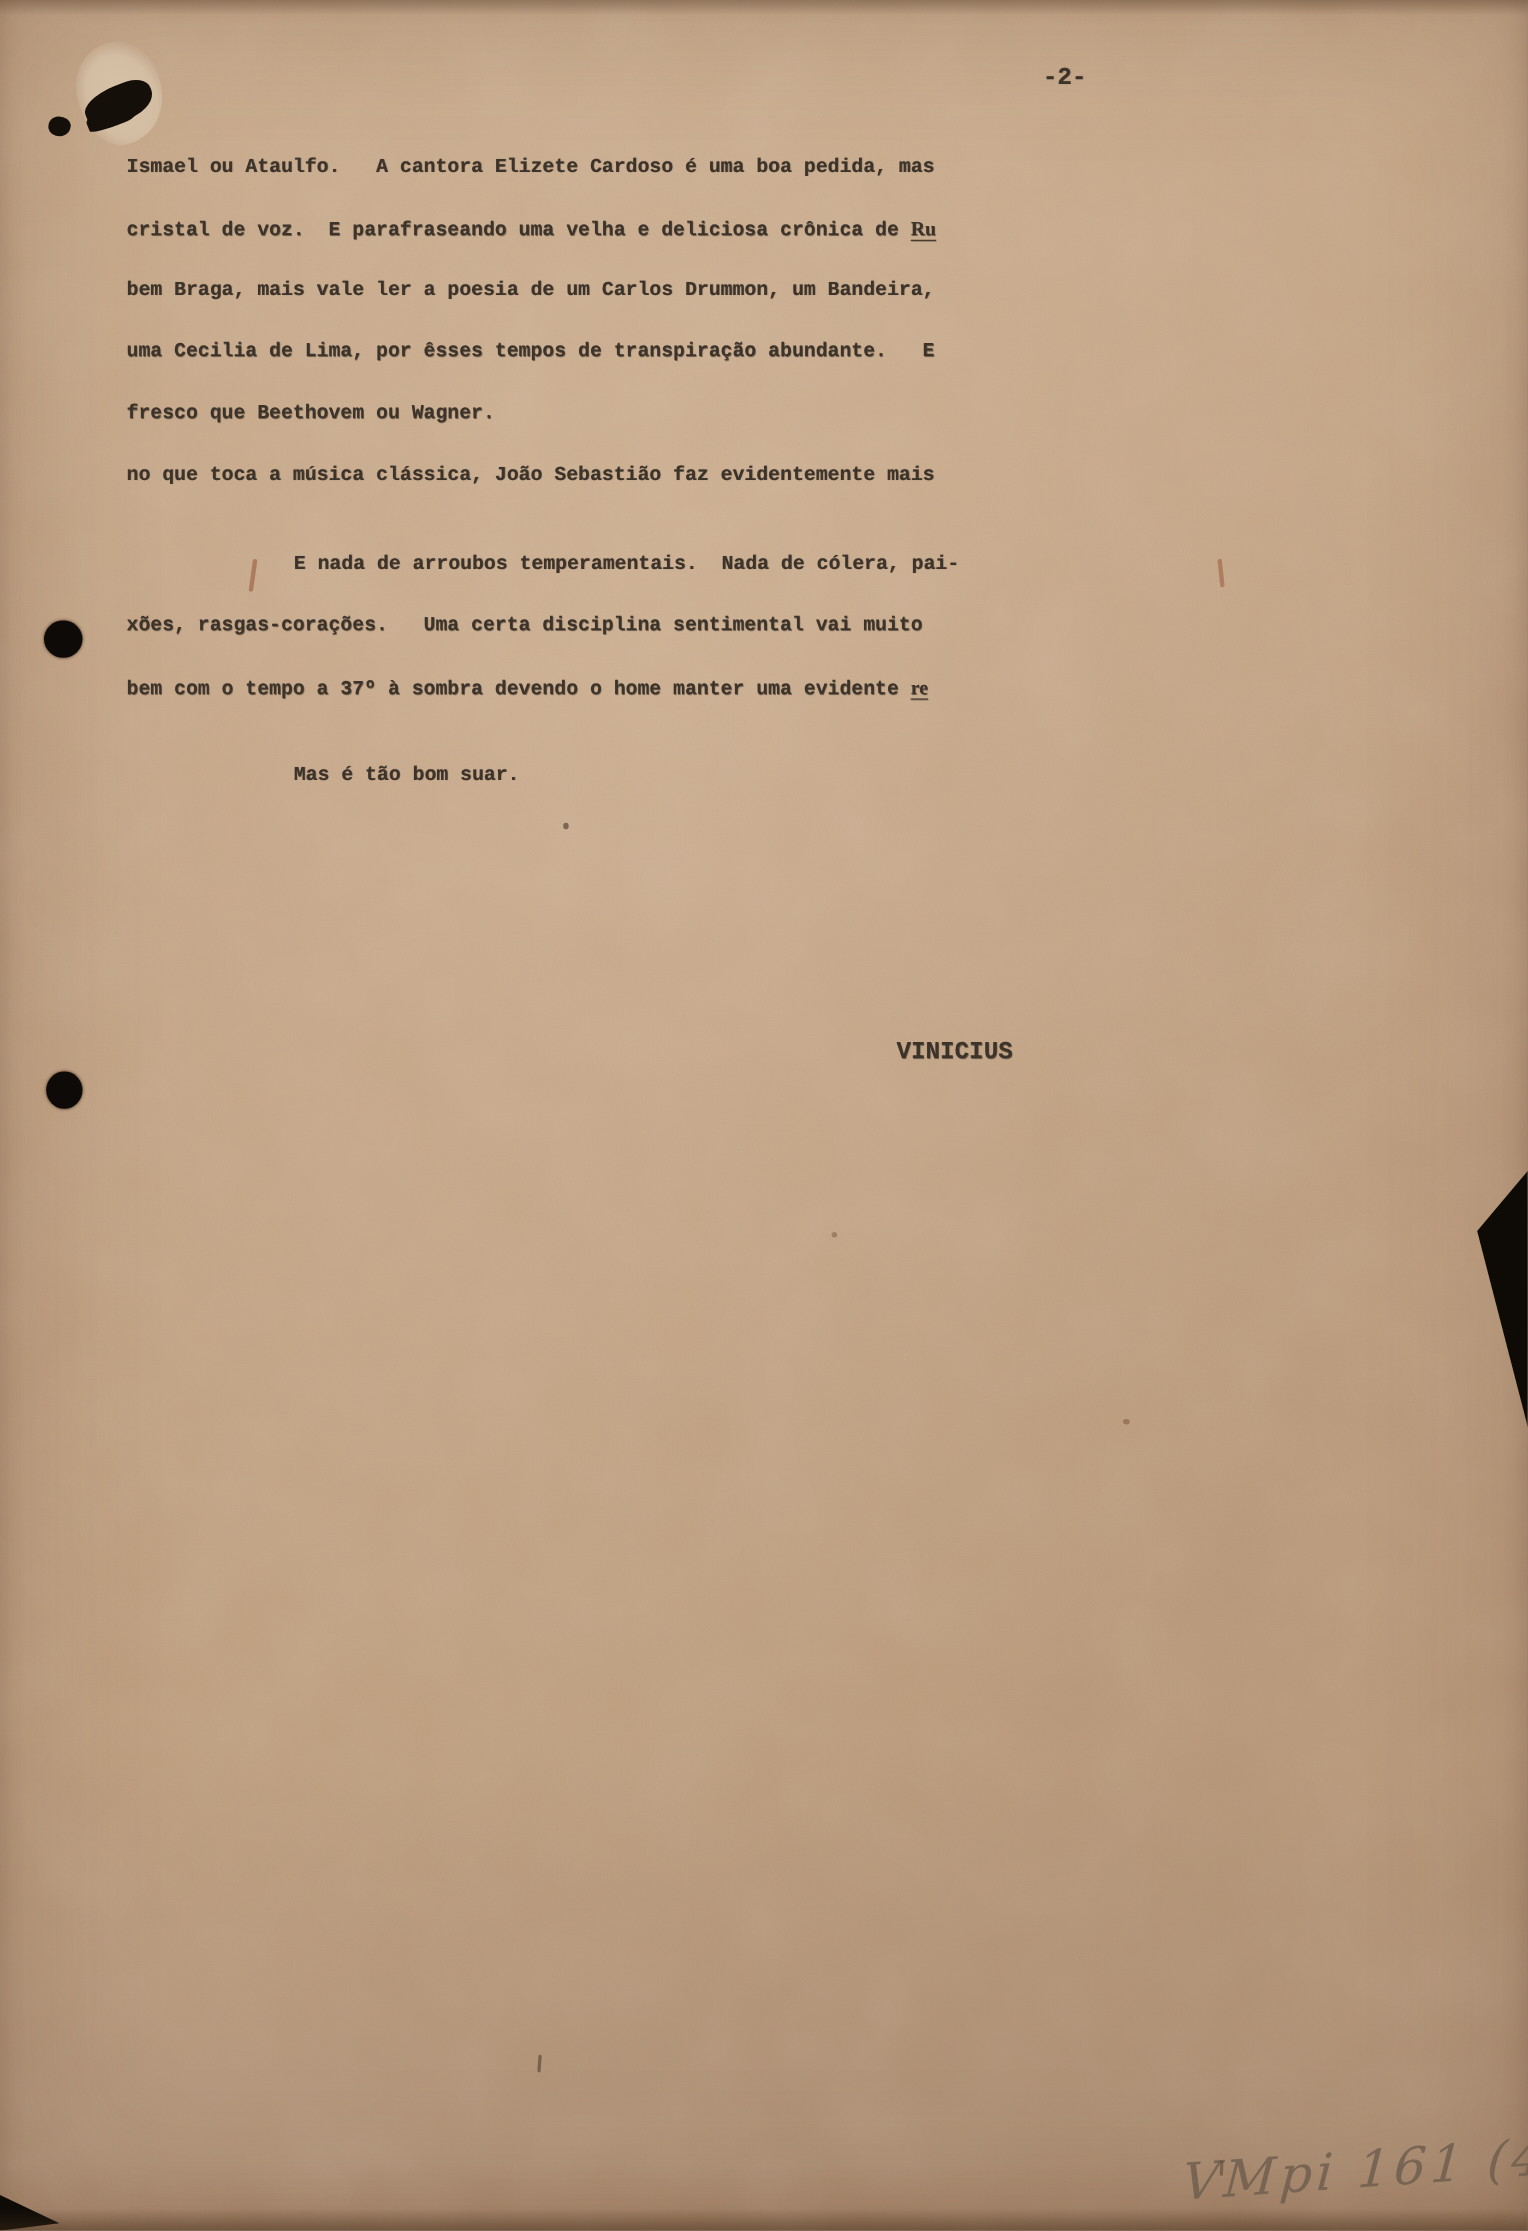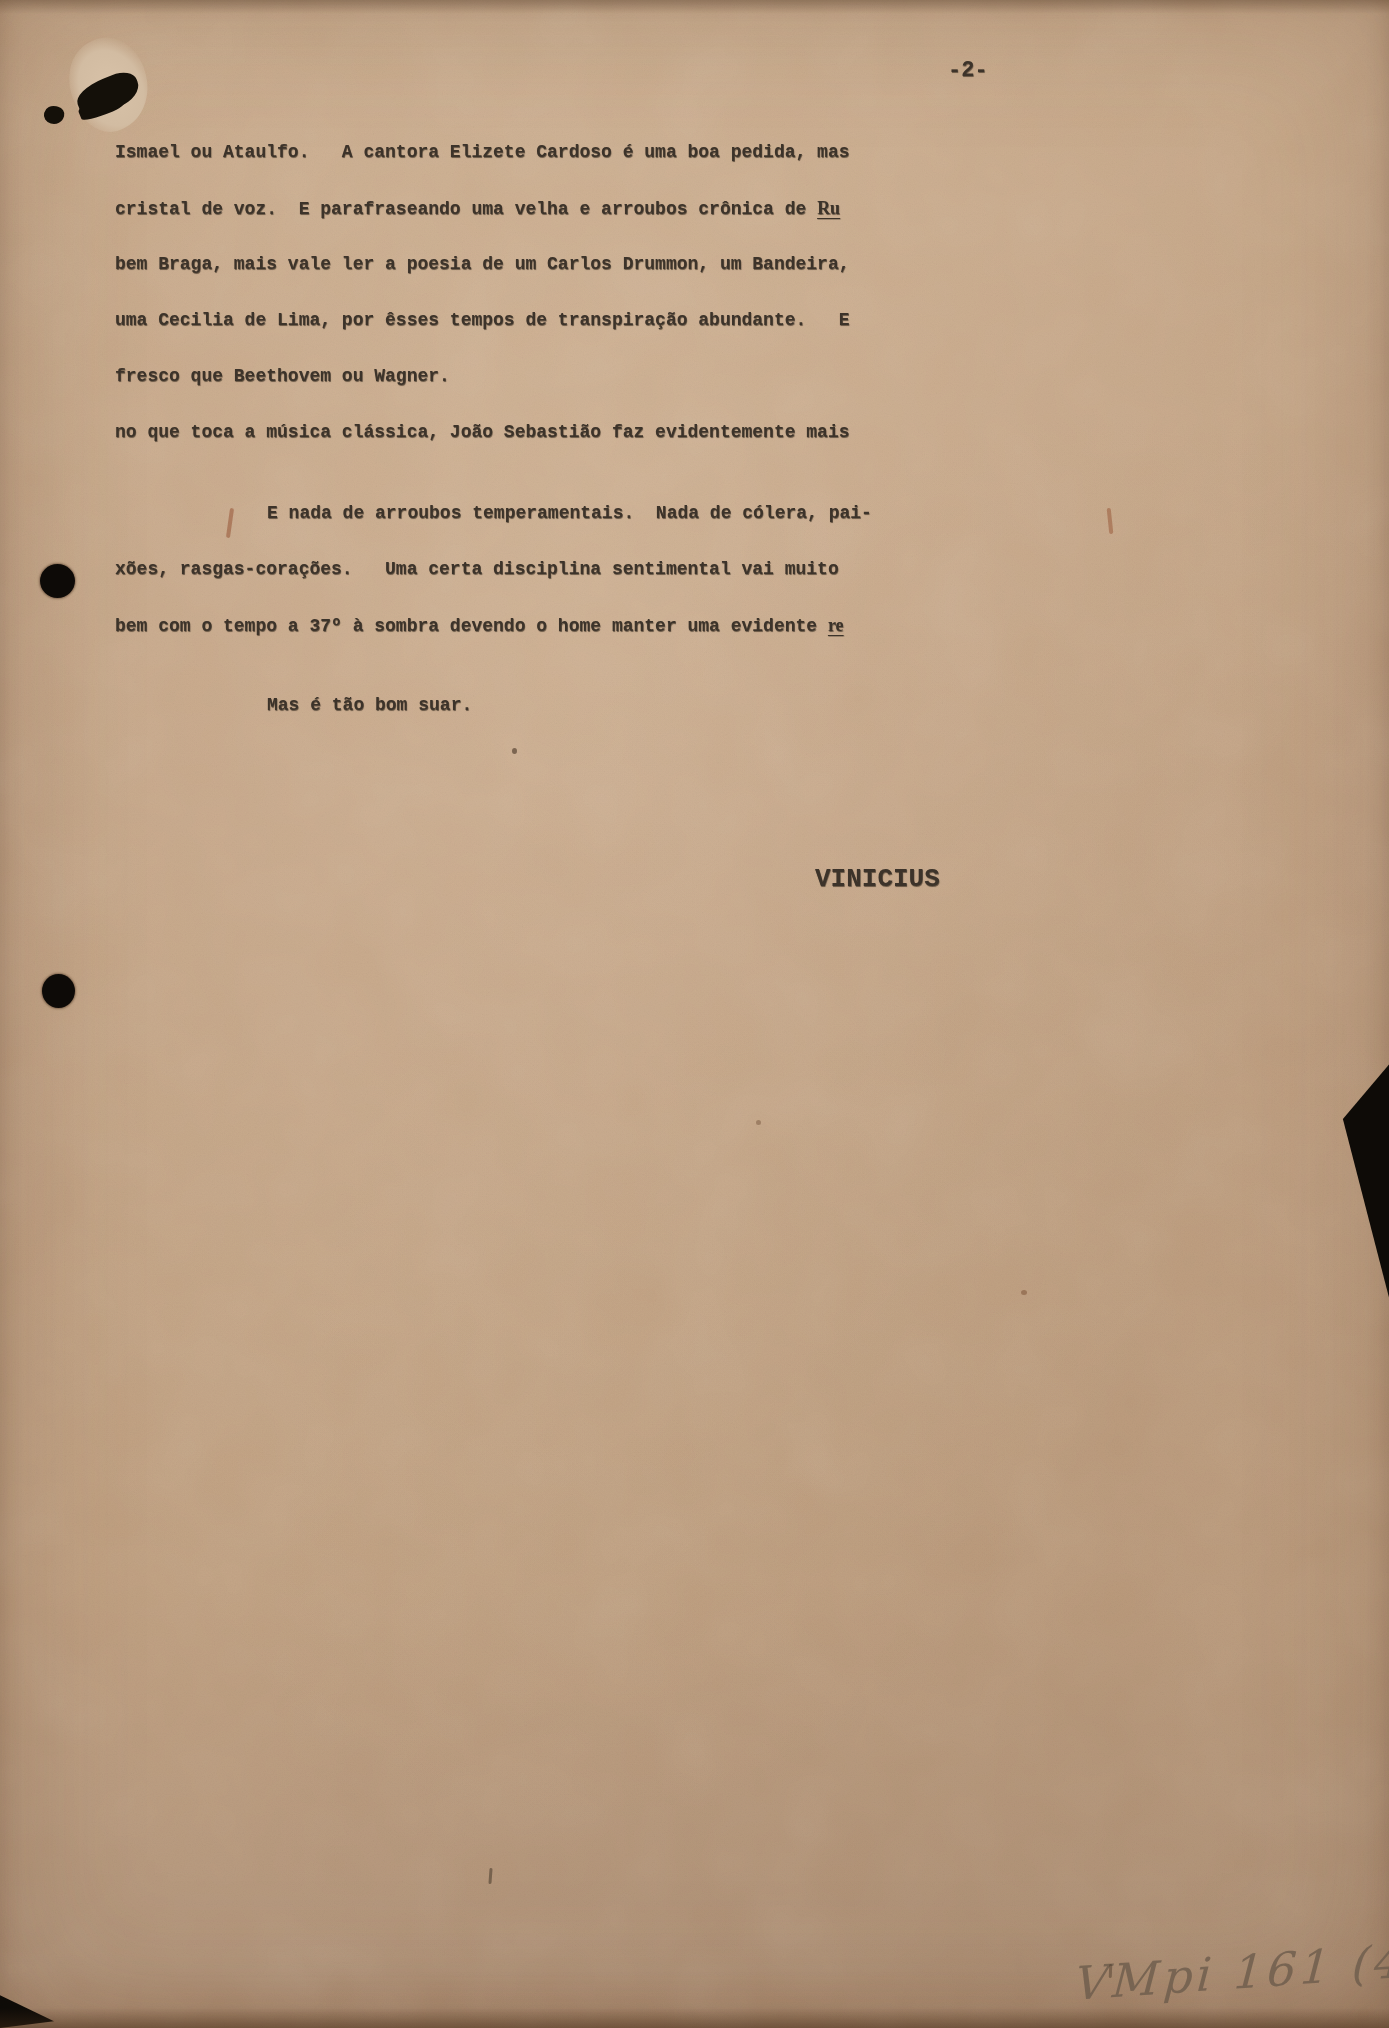--- a/index.html
+++ b/index.html
@@ -22,21 +22,21 @@
 
   .page-number { position:absolute; top:58px; left:948px; font-size:22px; white-space:pre; }
 
   .body-text { position:absolute; top:124px; left:115px; width:940px; font-size:18px; }
   .line { height:56px; line-height:56px; white-space:pre; }
   .indent { padding-left:152px; }
   .gap-sm { height:25px; }
   .gap-md { height:24px; }
   .u { text-decoration:underline; text-underline-offset:4px;font-family:Liberation Serif, serif; }
 
-  .signature { position:absolute; top:851px; left:815px; font-size:26px; line-height:56px; white-space:pre; }
+  .signature { position:absolute; top:929px; left:815px; font-size:22px; line-height:56px; white-space:pre; }
 
   .annotation {
     position:absolute; top:1942px; left:1075px;
     font-family:"DejaVu Serif", serif; font-style:italic;
     font-size:46px; color:rgba(112,94,78,0.85);
     transform:rotate(-4deg) skewX(-8deg);
     letter-spacing:4px; white-space:pre;
   }
 
   
@@ -83,21 +83,21 @@
       </filter>
     <rect width="100%" height="100%" filter="url(#grainf)"></rect>
   </svg>
 
   <div class="top-shade"></div>
 
   <div class="page-number ink">-2-</div>
 
   <div class="body-text">
     <div class="line ink">Ismael ou Ataulfo.   A cantora Elizete Cardoso é uma boa pedida, mas</div>
-    <div class="line ink"><span>cristal de voz.  E parafraseando uma velha e arroubos crônica de </span><span class="u">Ru</span></div>
+    <div class="line ink"><span>cristal de voz.  E parafraseando uma velha e deliciosa crônica de </span><span class="u">Ru</span></div>
     <div class="line ink">bem Braga, mais vale ler a poesia de um Carlos Drummon, um Bandeira,</div>
     <div class="line ink">uma Cecilia de Lima, por êsses tempos de transpiração abundante.   E</div>
     <div class="line ink">fresco que Beethovem ou Wagner.</div>
     <div class="line ink">no que toca a música clássica, João Sebastião faz evidentemente mais</div>
 
     <div class="gap-sm"></div>
 
     <div class="line ink indent">E nada de arroubos temperamentais.  Nada de cólera, pai-</div>
     <div class="line ink">xões, rasgas-corações.   Uma certa disciplina sentimental vai muito</div>
     <div class="line ink"><span>bem com o tempo a 37º à sombra devendo o home manter uma evidente </span><span class="u">re</span></div>

